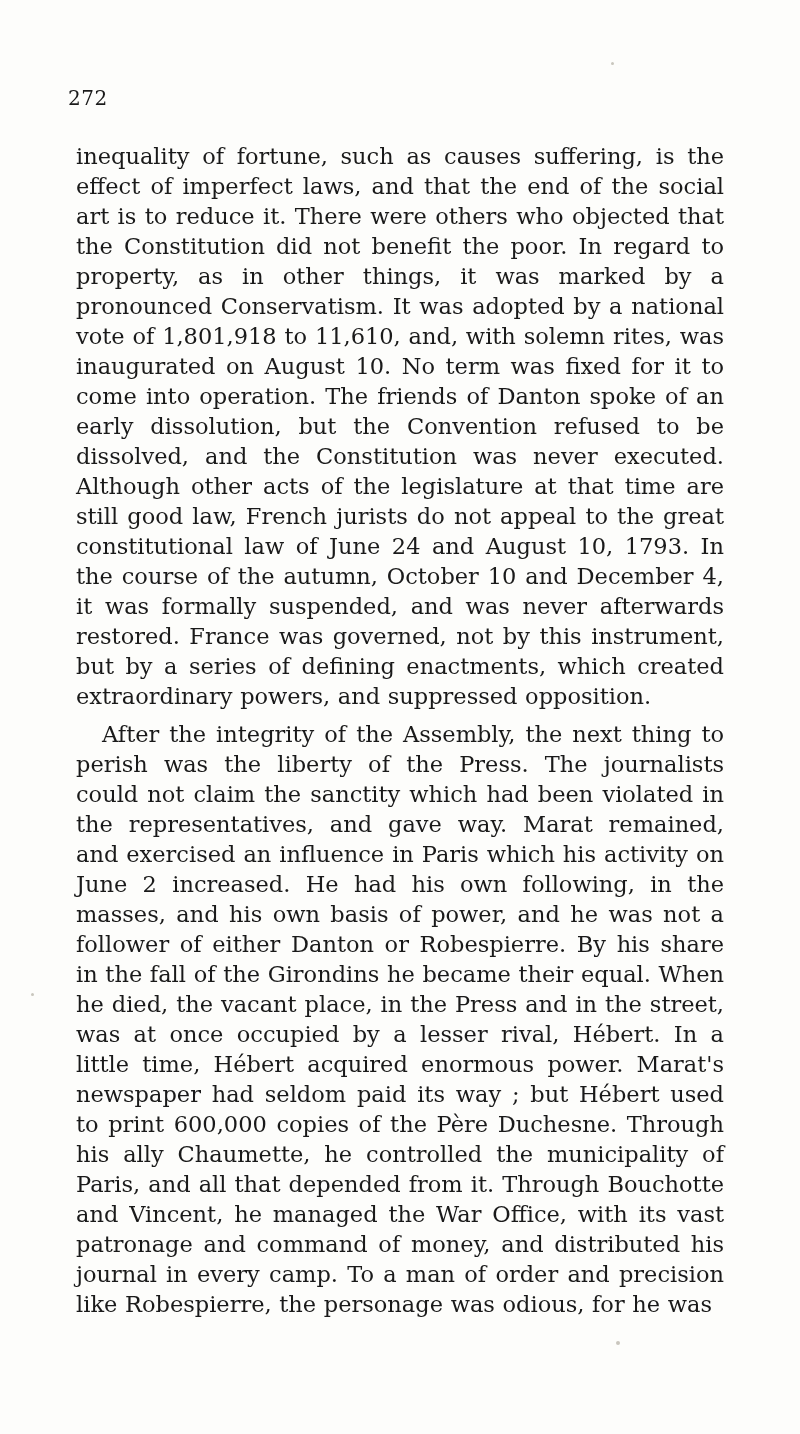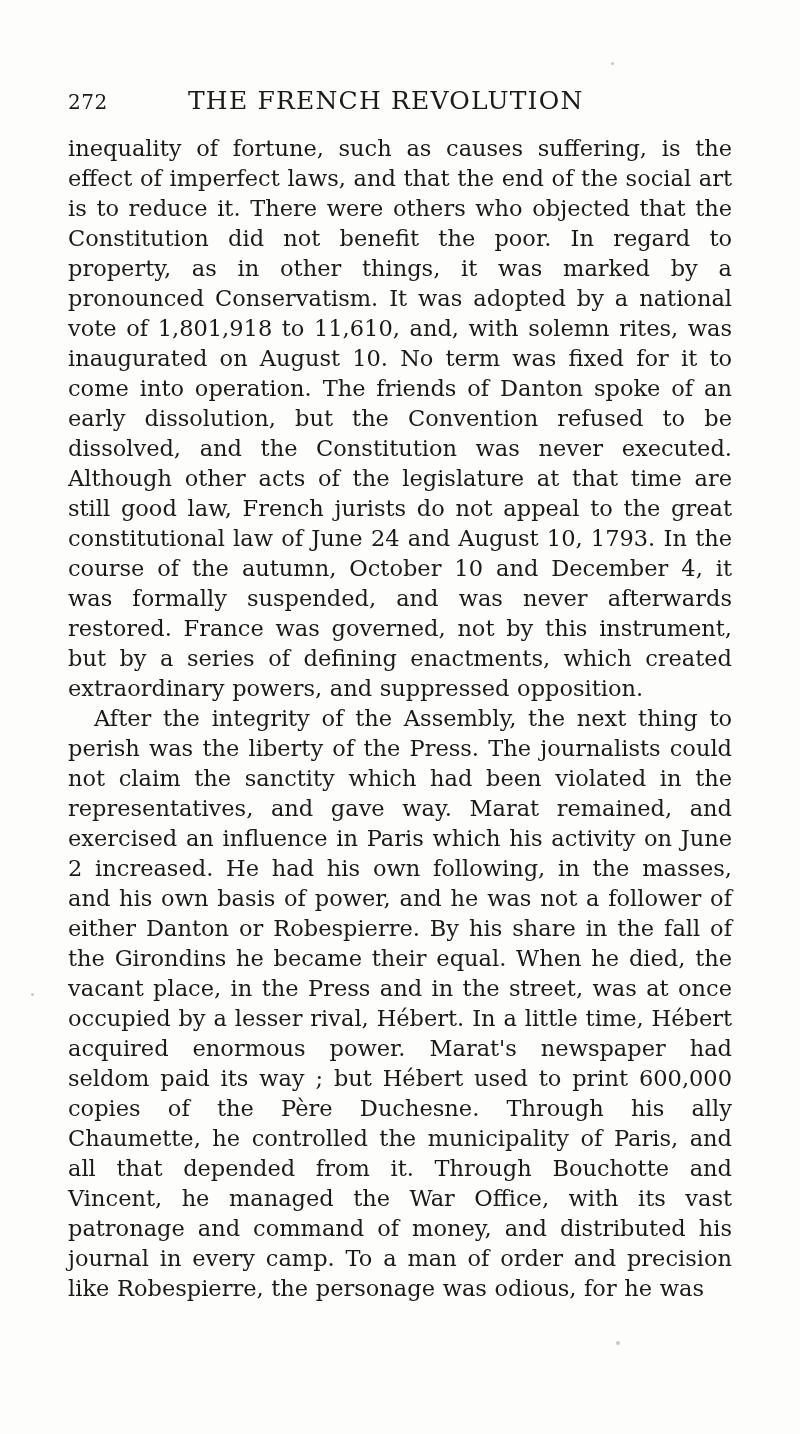--- a/index.html
+++ b/index.html
@@ -43,21 +43,21 @@
     color: #1a1a1a;
     white-space: nowrap;
   }
   .body-text {
     position: absolute;
     top: 133px;
     left: 68px;
     width: 664px;
   }
   .para {
-    margin: 0;
+    margin: 8px;
     font-size: 22.5px;
     line-height: 30px;
     text-align: justify;
     text-align-last: left;
     color: #1a1a1a;
     word-spacing: 0.5px;
   }
   .para + .para {
     text-indent: 26px;
   }
@@ -76,21 +76,20 @@
 <body>
 
 <div class="page">
 
   <div class="speck a"></div>
   <div class="speck b"></div>
   <div class="speck c"></div>
 
   <div class="page-header">
     <div class="folio">272</div>
-    <div class="running-title">THE FRENCH REVOLUTION</div>
   </div>
 
   <div class="body-text">
     <p class="para">inequality of fortune, such as causes suffering, is the effect of imperfect laws, and that the end of the social art is to reduce it.   There were others who objected that the Constitution did not benefit the poor.   In regard to property, as in other things, it was marked by a pronounced Conservatism.   It was adopted by a national vote of 1,801,918 to 11,610, and, with solemn rites, was inaugurated on August 10.   No term was fixed for it to come into operation.   The friends of Danton spoke of an early dissolution, but the Convention refused to be dissolved, and the Constitution was never executed. Although other acts of the legislature at that time are still good law, French jurists do not appeal to the great constitutional law of June 24 and August 10, 1793.   In the course of the autumn, October 10 and December 4, it was formally suspended, and was never afterwards restored.   France was governed, not by this instrument, but by a series of defining enactments, which created extraordinary powers, and suppressed opposition.</p>
     <p class="para"><span>After the integrity of the Assembly, the next thing to perish was the liberty of the Press.   The journalists could not claim the sanctity which had been violated in the representatives, and gave way.   Marat remained, and exercised an influence in Paris which his activity on June 2 increased.   He had his own following, in the masses, and his own basis of power, and he was not a follower of either Danton or Robespierre.   By his share in the fall of the Girondins he became their equal.   When he died, the vacant place, in the Press and in the street, was at once occupied by a lesser rival, Hébert.   In a little time, Hébert acquired enormous power.   Marat's newspaper had seldom paid its way ; but Hébert used to print 600,000 copies of the </span><span class="italic">Père Duchesne.</span><span>  Through his ally Chaumette, he controlled the municipality of Paris, and all that depended from it.   Through Bouchotte and Vincent, he managed the War Office, with its vast patronage and command of money, and distributed his journal in every camp.   To a man of order and precision like Robespierre, the personage was odious, for he was</span></p>
   </div>
 
 </div>
 
 </body></html>

